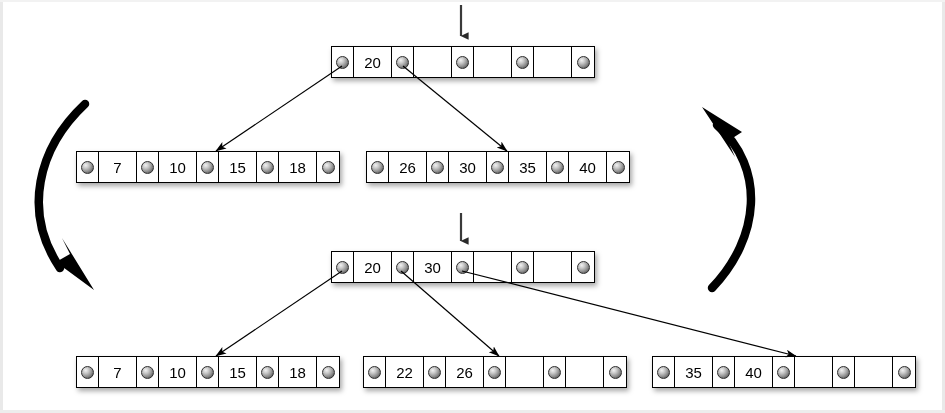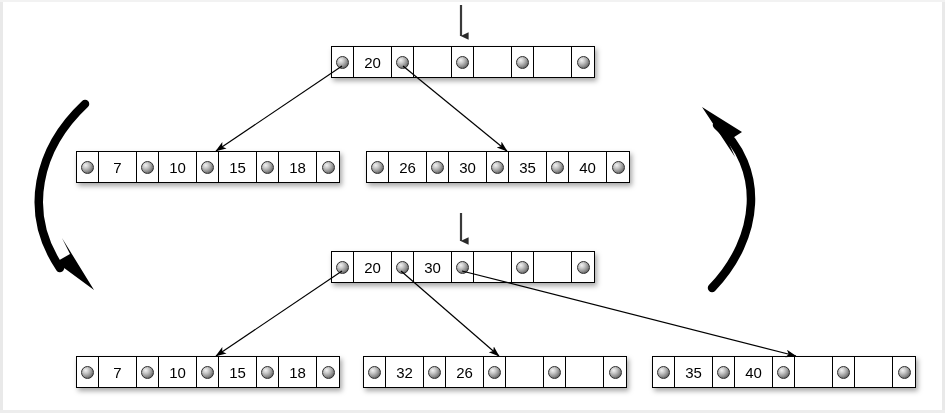--- a/index.html
+++ b/index.html
@@ -206,21 +206,21 @@
         </div>
         <div class="cell ptr">
           <span class="dot"></span>
         </div>
       </div>
       <div class="node" style="left: 363px; top: 356px;">
         <div class="cell ptr">
           <span class="dot"></span>
         </div>
         <div class="cell key">
-          <span>32</span>
+          <span>22</span>
         </div>
         <div class="cell ptr">
           <span class="dot"></span>
         </div>
         <div class="cell key">
           <span>26</span>
         </div>
         <div class="cell ptr">
           <span class="dot"></span>
         </div>

